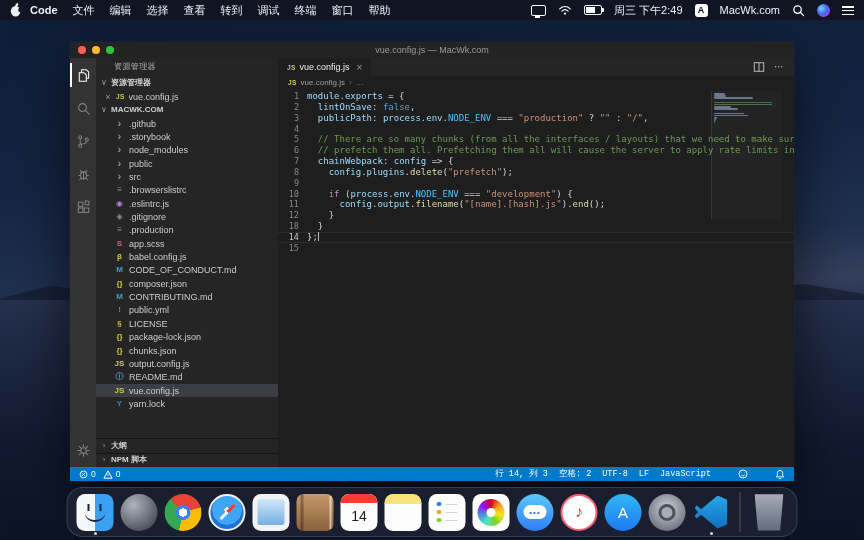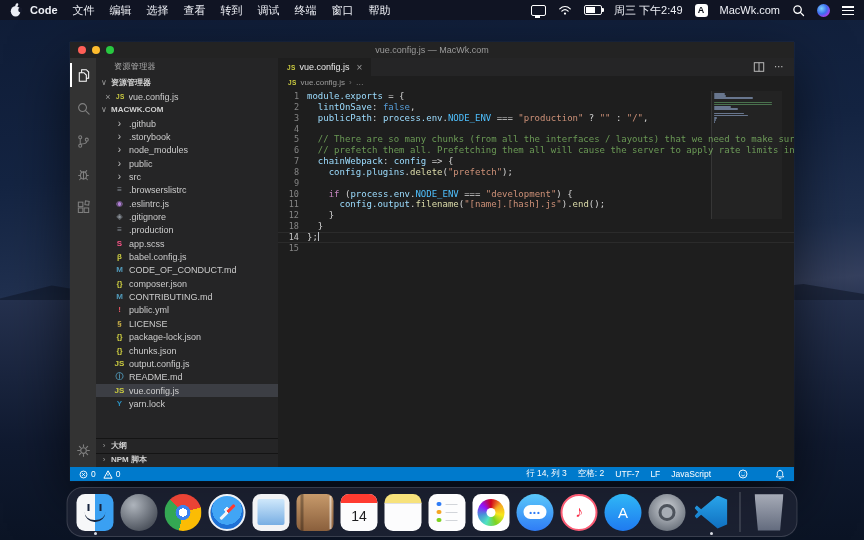--- a/index.html
+++ b/index.html
@@ -93,21 +93,21 @@
   .caret{display:inline-block;width:1px;height:9px;background:#b9bcc2;vertical-align:-1px;}
   .minimap{position:absolute;top:4px;right:14px;width:66px;z-index:2;}
   .mm-line{height:1.5px;margin-bottom:.7px;border-radius:1px;opacity:.9;}
   .mm-slider{position:absolute;top:2px;right:12px;width:70px;height:128px;
     background:rgba(255,255,255,.025);border-left:1px solid rgba(255,255,255,.09);pointer-events:none;}
 
   
   .statusbar{height:14px;background:#007acc;display:flex;align-items:center;color:#fff;
     font-size:8.5px;padding:0 9px;gap:10px;flex:none;}
   .sb-group{display:flex;align-items:center;gap:3px;}
-  .sb-right{margin-left:auto;display:flex;align-items:center;gap:27px;}
+  .sb-right{margin-left:auto;display:flex;align-items:center;gap:27px;font-family:Liberation Mono, monospace;}
   .sb-item{white-space:nowrap;}
 
   
   .dock{position:absolute;left:50%;transform:translateX(-50%);bottom:3px;z-index:9;
     display:flex;align-items:center;gap:7px;padding:4px 9px;
     background:rgba(40,44,62,.55);border:1px solid rgba(255,255,255,.14);border-radius:16px;}
   .dock-item{position:relative;width:37px;height:37px;flex:none;}
   .di{width:37px;height:37px;border-radius:8.5px;position:relative;overflow:hidden;}
   .di-glyph{position:absolute;inset:0;display:flex;align-items:center;justify-content:center;z-index:2;}
   .run-dot{position:absolute;bottom:-4px;left:50%;transform:translateX(-50%);
@@ -461,21 +461,21 @@
       <svg width="10" height="9" viewBox="0 0 12 11" fill="none" stroke="#fff" stroke-width="1.2" style="margin-left:4px">
         <path d="M6 1L11 10H1z"></path>
           <path d="M6 4.4v2.6M6 8.6v.2"></path>
       </svg>
       <span class="sb-item">0</span>
     </span>
     <span class="sb-right">
       <span id="status-right-items" style="display:flex;gap:11px;align-items:center;">
           <span class="sb-item">行 14, 列 3</span>
           <span class="sb-item">空格: 2</span>
-          <span class="sb-item">UTF-7</span>
+          <span class="sb-item">UTF-8</span>
           <span class="sb-item">LF</span>
           <span class="sb-item">JavaScript</span>
         </span>
       <span style="display:flex;">
         <svg width="10" height="10" viewBox="0 0 12 12" fill="none" stroke="#fff" stroke-width="1.1">
           <circle cx="6" cy="6" r="4.8"></circle>
             <path d="M4 7.2c1.2 1.4 2.8 1.4 4 0"></path>
           <circle cx="4.4" cy="4.6" r=".5" fill="#fff" stroke="none"></circle>
             <circle cx="7.6" cy="4.6" r=".5" fill="#fff" stroke="none"></circle>
         </svg>

